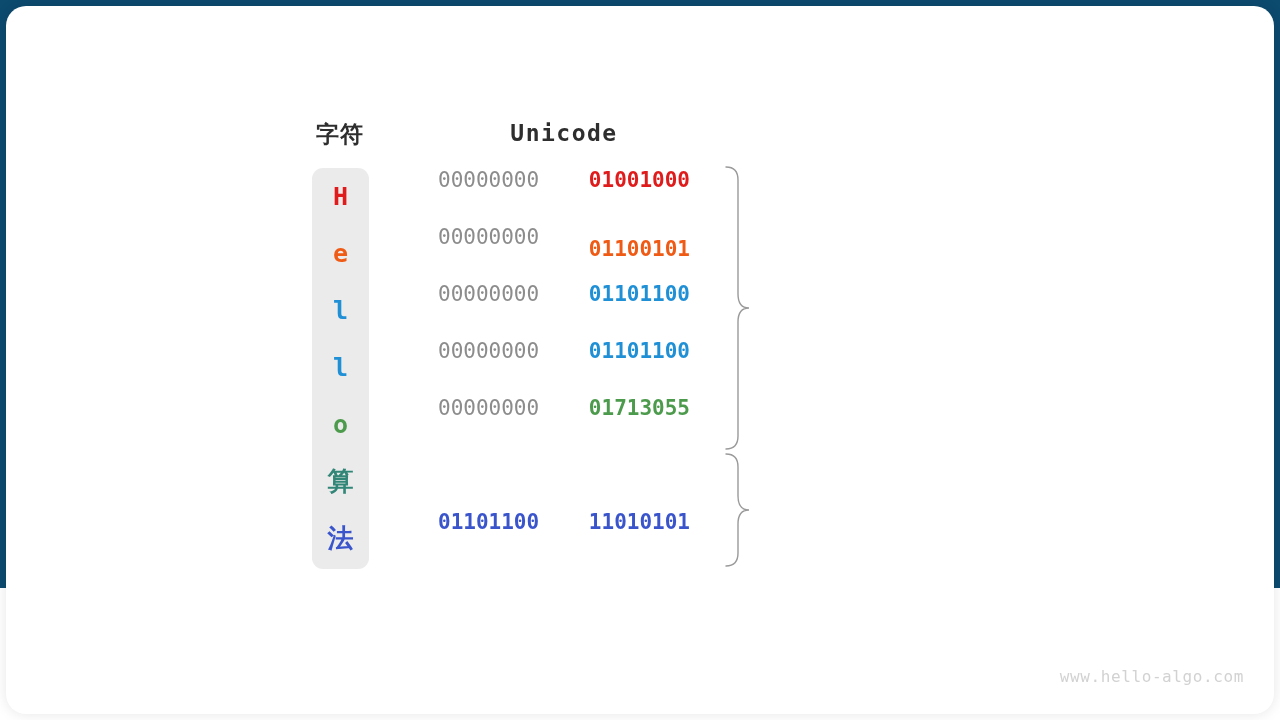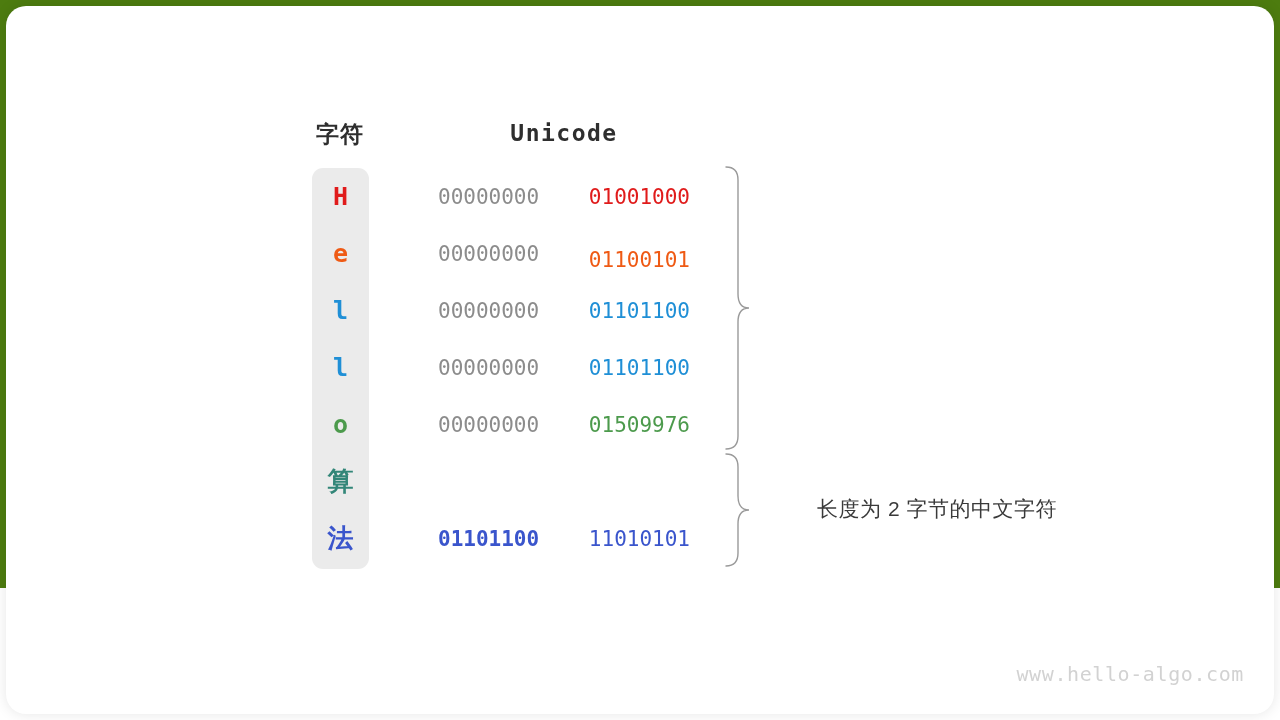--- a/index.html
+++ b/index.html
@@ -10,21 +10,21 @@
     height: 720px;
     background: #ffffff;
     font-family: "Liberation Sans", "DejaVu Sans", sans-serif;
     overflow: hidden;
   }
 
   #page {
     position: relative;
     width: 1280px;
     height: 588px;
-    background: #4d7c0f;
+    background: #0c4a6e;
   }
 
   
   #card {
     position: absolute;
     left: 6px;
     top: 6px;
     width: 1268px;
     height: 708px;
     background: #ffffff;
@@ -89,29 +89,29 @@
     font-family: "DejaVu Sans", "Liberation Sans", sans-serif;
     font-size: 26px;
   }
 
   .row-bits {
     position: absolute;
     left: 432px;
     width: 252px;
     height: 57px;
     display: flex;
-    align-items: center;
+    align-items: flex-start;
     justify-content: space-between;
     font-family: "DejaVu Sans Mono", "Liberation Mono", monospace;
     font-size: 21px;
     letter-spacing: 0px;
     white-space: nowrap;
   }
   .byte-hi { font-weight: bold; }
-  .byte-lo { font-weight: normal; }
+  .byte-lo { font-weight: bold; }
   .byte-pad {
     color: #8c8c8c;
     font-weight: normal;
   }
 
   
   .brace-svg {
     position: absolute;
     overflow: visible;
   }
@@ -146,21 +146,21 @@
     top: 485px;
     width: 290px;
   }
 
   
   #watermark {
     position: absolute;
     right: 30px;
     bottom: 28px;
     font-family: "DejaVu Sans Mono", "Liberation Mono", monospace;
-    font-size: 20px;
+    font-size: 16px;
     color: #d2d2d2;
     letter-spacing: 0.6px;
   }
 </style>
 </head>
 <body>
 
 <div id="page">
   <div id="card">
     <div id="stage">
@@ -190,21 +190,21 @@
 
       <div class="row-char" style="top: 333px; color: rgb(31, 143, 214);">l</div>
       <div class="row-bits" style="top:333px">
         <span class="byte-hi byte-pad" style="color: rgb(140, 140, 140);">00000000</span>
         <span class="byte-lo" style="color: rgb(31, 143, 214);">01101100</span>
       </div>
 
       <div class="row-char" style="top: 390px; color: rgb(76, 154, 76);">o</div>
       <div class="row-bits" style="top:390px">
         <span class="byte-hi byte-pad" style="color: rgb(140, 140, 140);">00000000</span>
-        <span class="byte-lo" style="color: rgb(76, 154, 76);">01509976</span>
+        <span class="byte-lo" style="color: rgb(76, 154, 76);">01713055</span>
       </div>
 
       <div class="row-char cjk" style="top: 447px; color: rgb(50, 134, 120);">算</div>
 
       <div class="row-char cjk" style="top: 504px; color: rgb(58, 85, 204);">法</div>
       <div class="row-bits" style="top:504px">
         <span class="byte-hi" style="color: rgb(58, 85, 204);">01101100</span>
         <span class="byte-lo" style="color: rgb(58, 85, 204);">11010101</span>
       </div>
 
@@ -212,21 +212,18 @@
         <path d="M 2 1 Q 14 1 14 14 L 14 128 Q 14 142 25 142 Q 14 142 14 156 L 14 270 Q 14 283 2 283" fill="none" stroke="#9a9a9a" stroke-width="1.4" stroke-linecap="round"></path>
       </svg>
 
       <svg class="brace-svg" id="brace-2" width="26" height="114" viewBox="0 0 26 114">
         <path d="M 2 1 Q 14 1 14 14 L 14 43 Q 14 57 25 57 Q 14 57 14 71 L 14 100 Q 14 113 2 113" fill="none" stroke="#9a9a9a" stroke-width="1.4" stroke-linecap="round"></path>
       </svg>
 
       <div class="annot" id="annot-1">
       </div>
 
-      <div class="annot" id="annot-2">
-        <div class="annot-main">长度为 2 字节的中文字符</div>
-      </div>
 
       <div id="watermark">www.hello-algo.com</div>
 
     </div>
   </div>
 </div>
 
 </body></html>

